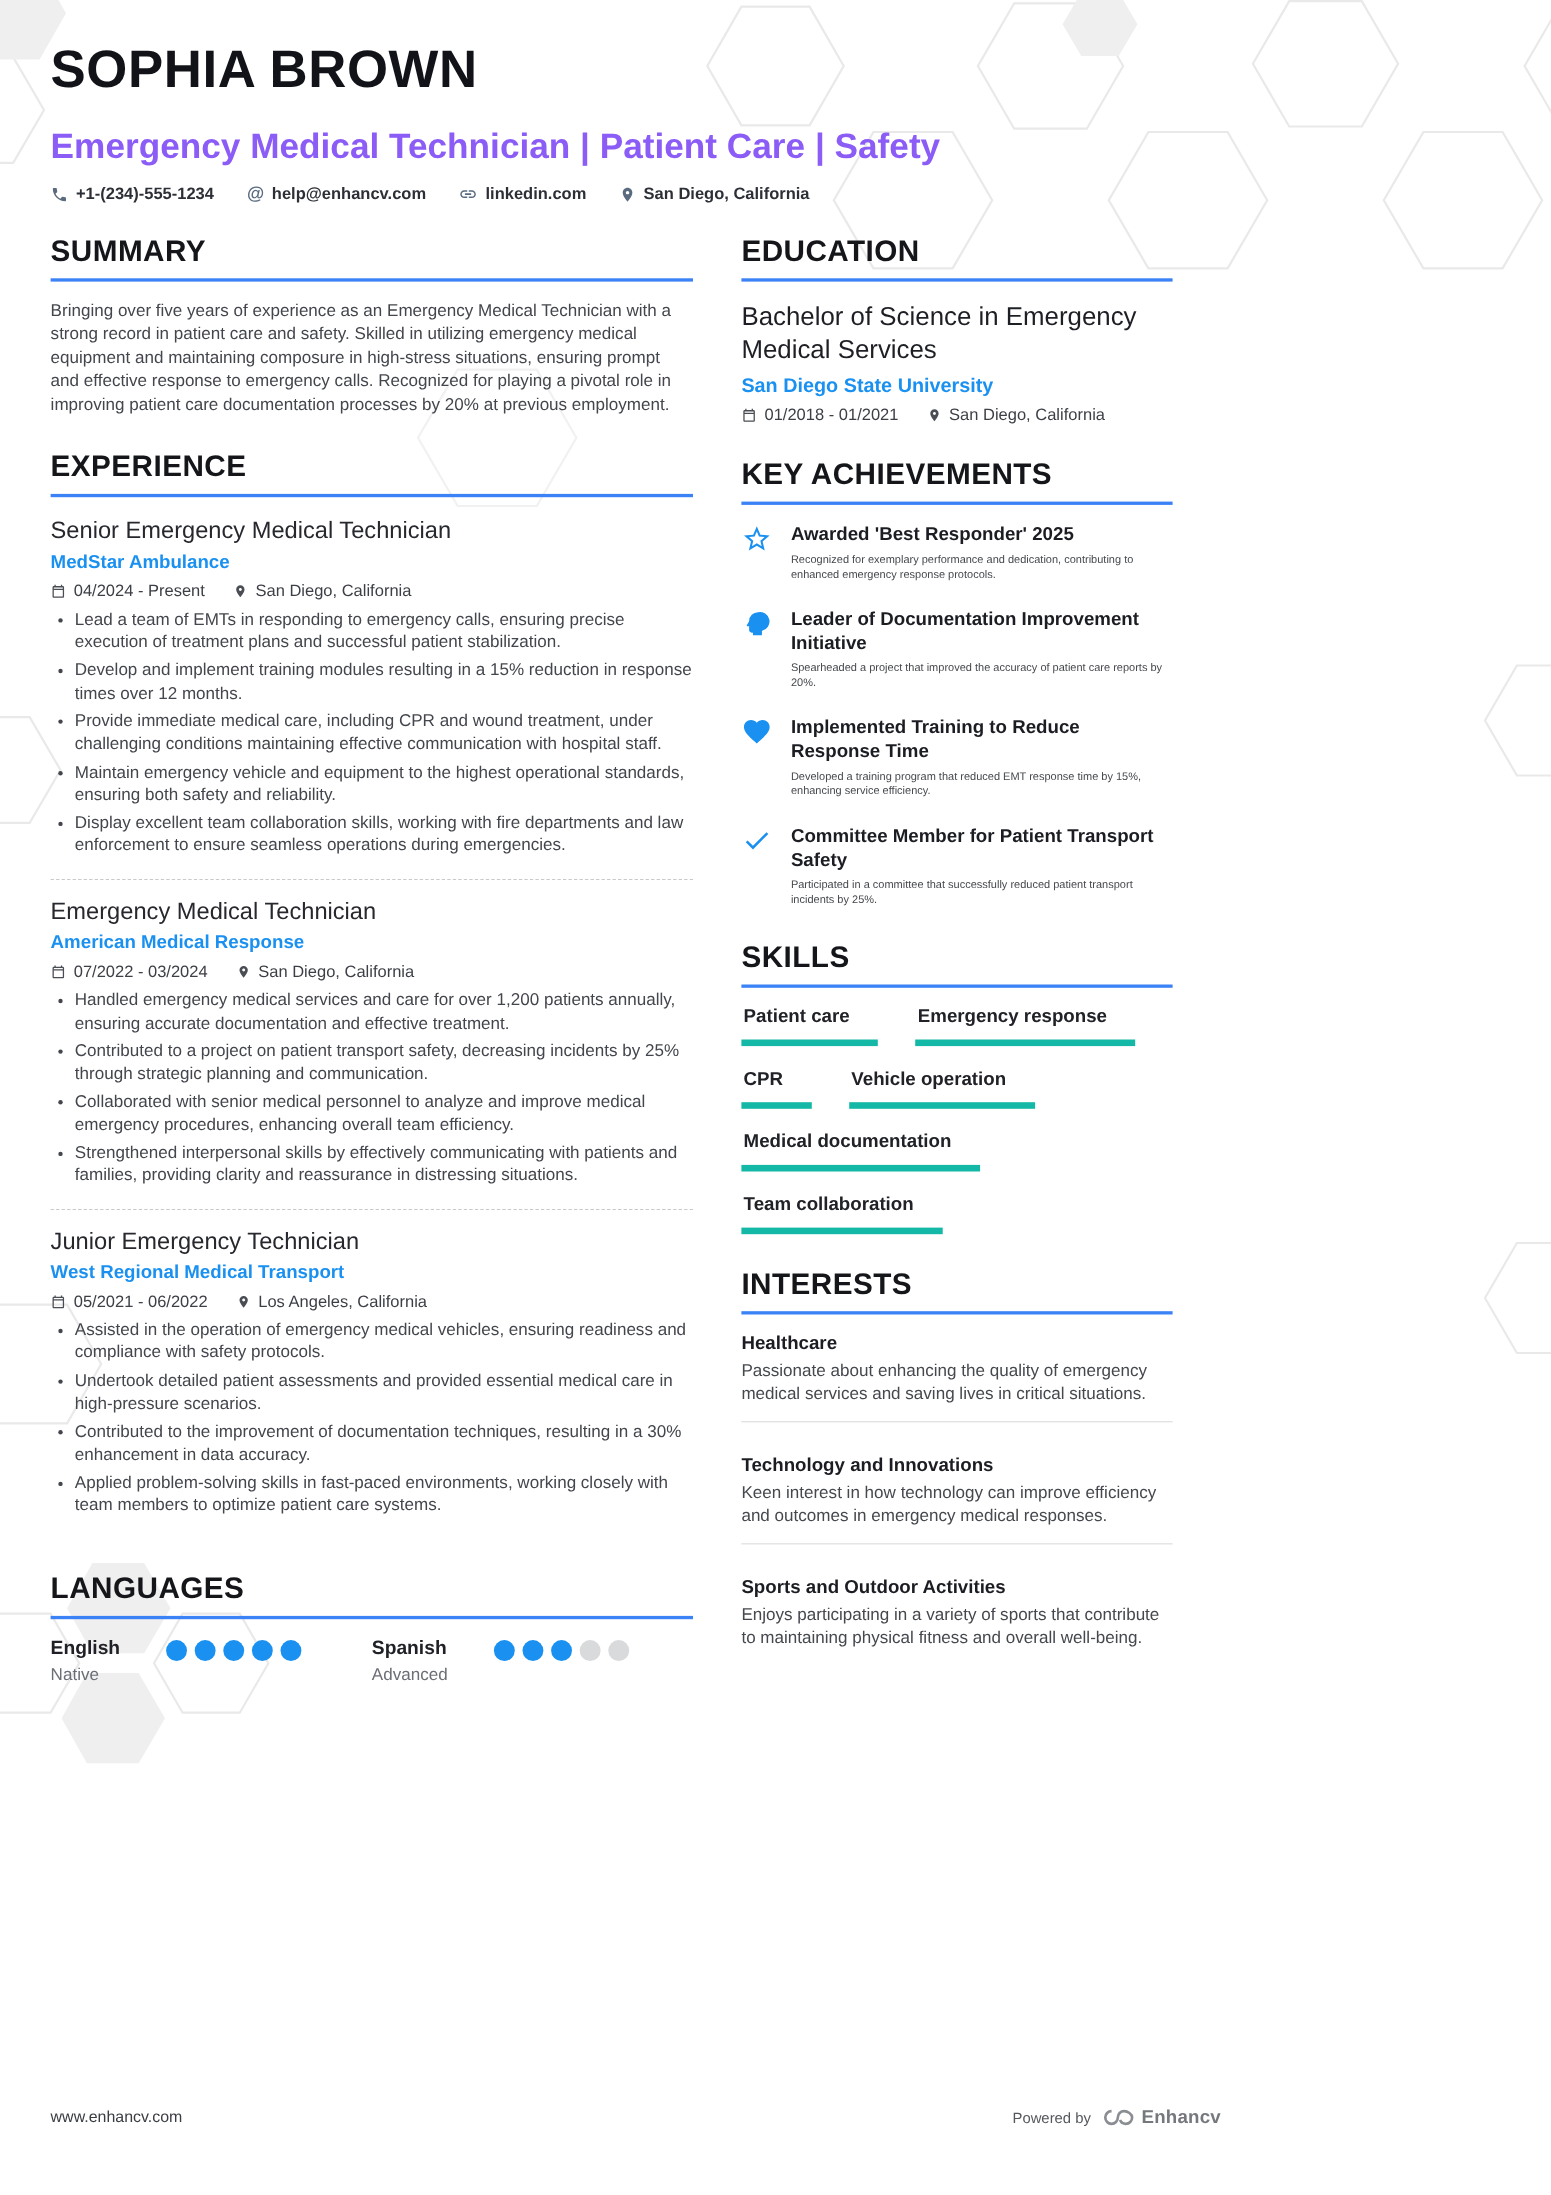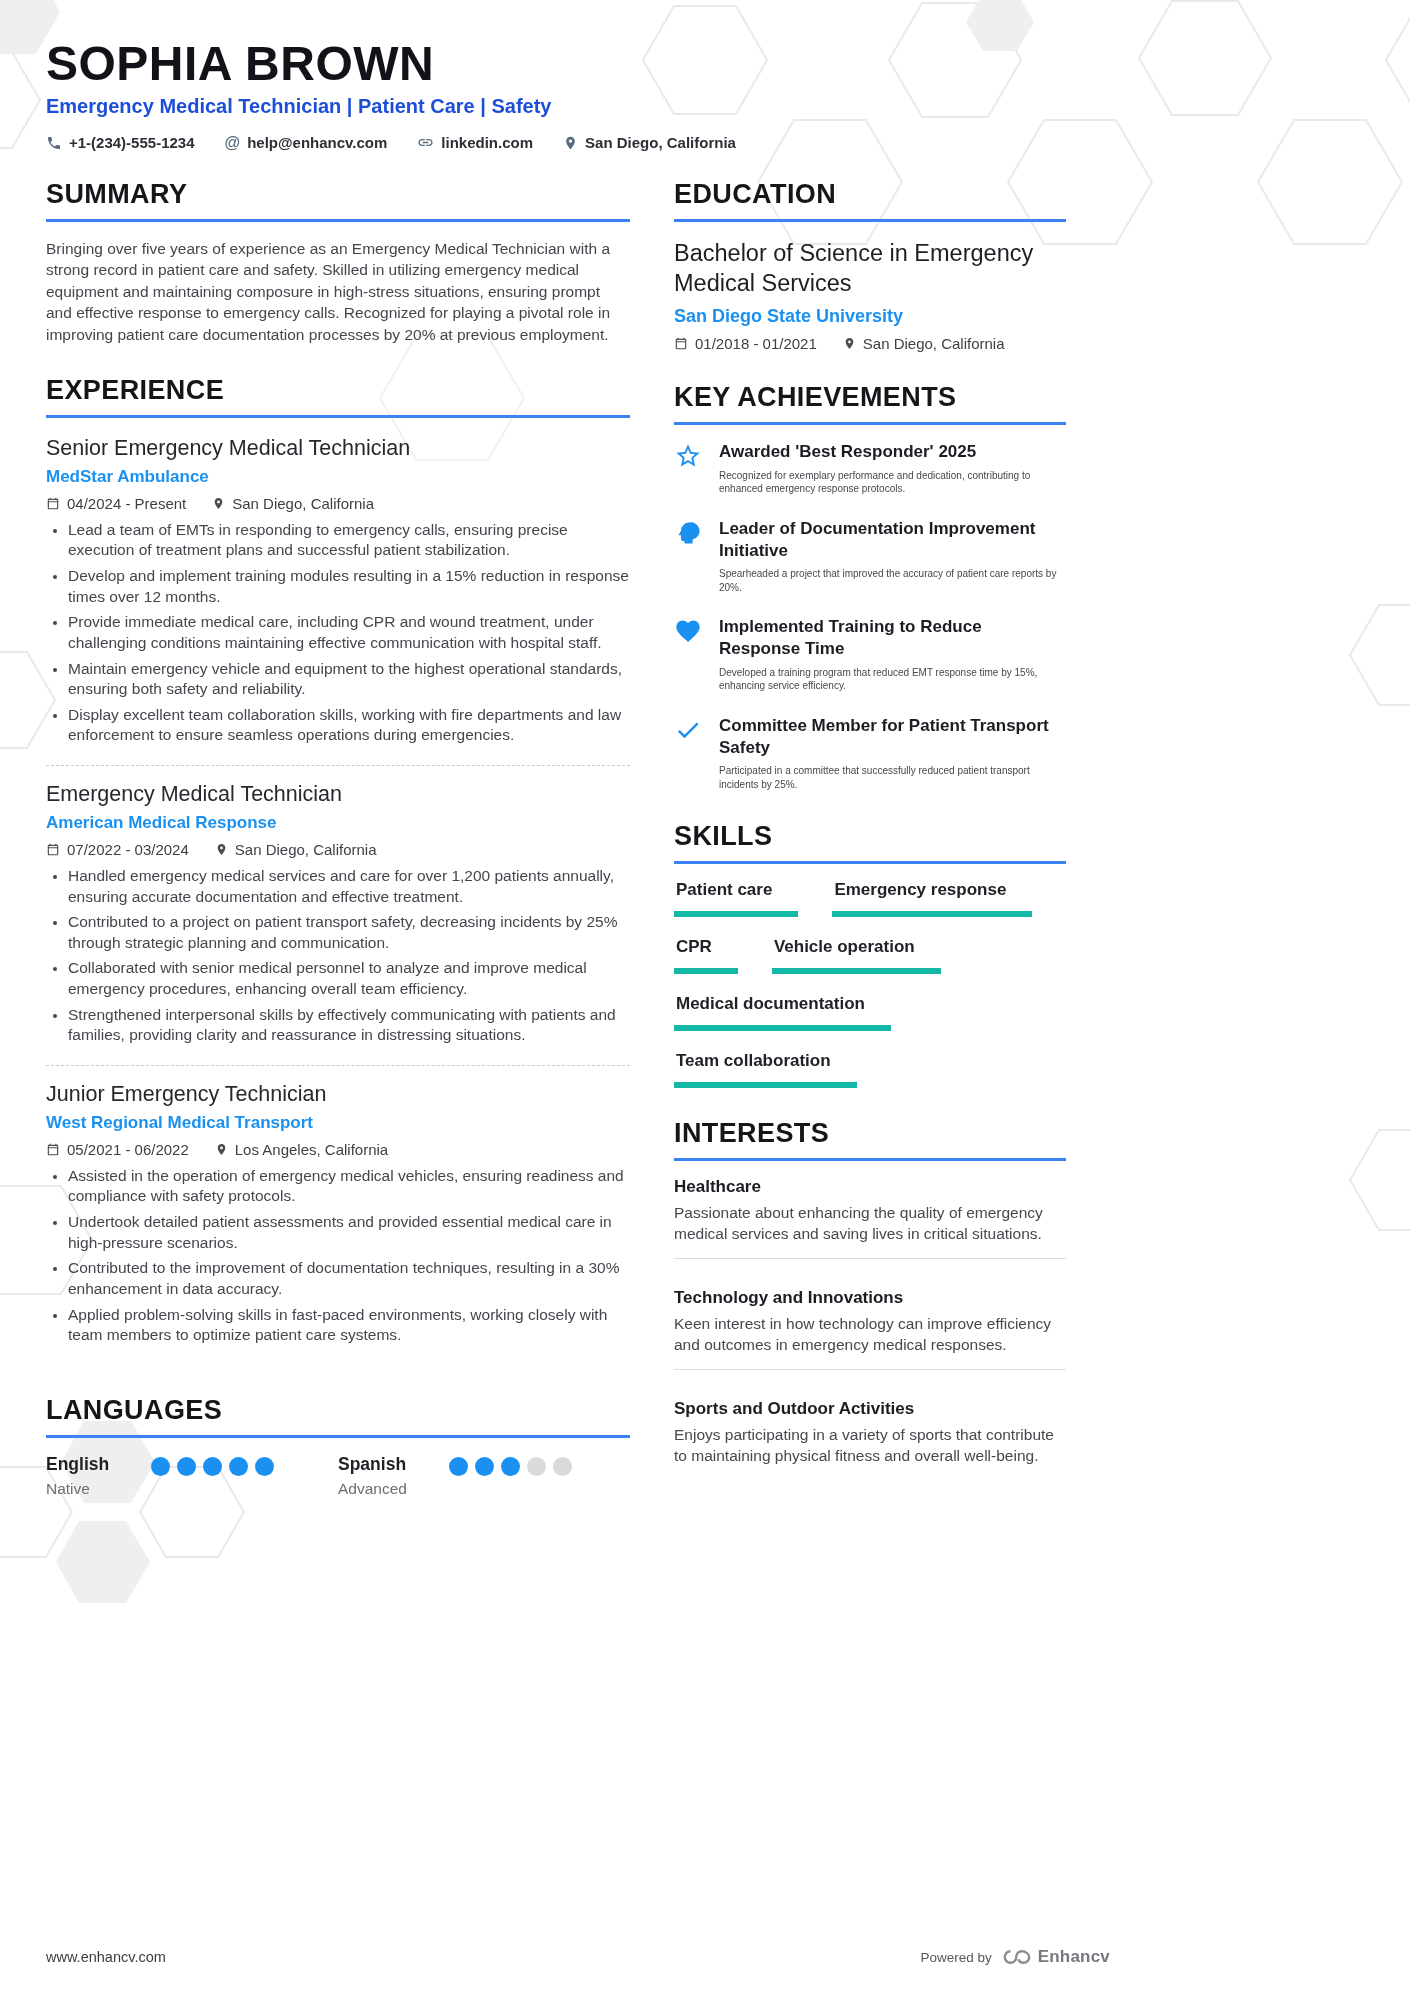--- a/index.html
+++ b/index.html
@@ -10,21 +10,21 @@
     background:#ffffff;
     font-family:"Liberation Sans", sans-serif;
     color:#45484d;
     overflow:hidden;
   }
   .hex-bg { position:absolute; left:0; top:0; z-index:0; pointer-events:none; }
   .page { position:relative; z-index:1; padding:36px 0 0 46px; width:1112px; }
 
   
   .name { font-size:48px; font-weight:bold; color:#111318; letter-spacing:.5px; }
-  .headline { margin-top:4px; font-size:20px; font-weight:bold; color:#1d4ed8; }
+  .headline { margin-top:24px; font-size:32px; font-weight:bold; color:#8b5cf6; }
   .contact-row { display:flex; align-items:center; gap:30px; margin-top:16px; }
   .contact-item { display:inline-flex; align-items:flex-end; gap:7px; font-size:15px; font-weight:bold; color:#2c2f36; }
   .contact-item .cicon { display:inline-flex; color:#5a6b80; }
   .at-glyph { font-size:16px; font-weight:bold; color:#5a6b80; line-height:1; }
 
   
   .columns { display:flex; gap:44px; margin-top:28px; }
   .col-left  { width:584px; flex:0 0 584px; }
   .col-right { width:392px; flex:0 0 392px; }
 
@@ -72,21 +72,21 @@
   .skills-wrap { display:flex; flex-wrap:wrap; column-gap:34px; row-gap:20px; }
   .skill { font-size:17px; font-weight:bold; color:#202227; border-bottom:6px solid #14b8a6; padding:0 26px 11px 2px; }
 
   
   .interest + .interest { border-top:1px solid #dadbdd; margin-top:13px; padding-top:29px; }
   .interest-title { font-size:17px; font-weight:bold; color:#1b1d22; }
   .interest-text { margin-top:6px; font-size:15.5px; line-height:1.35; color:#45484d; }
 
   
   .footer {
-    position:absolute; z-index:1; left:46px; width:1064px; bottom:28px;
+    position:absolute; z-index:1; left:46px; width:1064px; bottom:60px;
     display:flex; justify-content:space-between; align-items:center;margin-top:48px;
   }
   .site { font-size:14.5px; color:#3a3d42; }
   .powered { display:flex; align-items:center; gap:10px; }
   .powered-by { font-size:13.5px; color:#55585d; }
   .brand { display:flex; align-items:center; gap:6px; color:#787b80; }
   .brand-name { font-size:17px; color:#75787d; font-weight:bold; letter-spacing:.2px; }
 
   svg { display:block; }
 </style>

